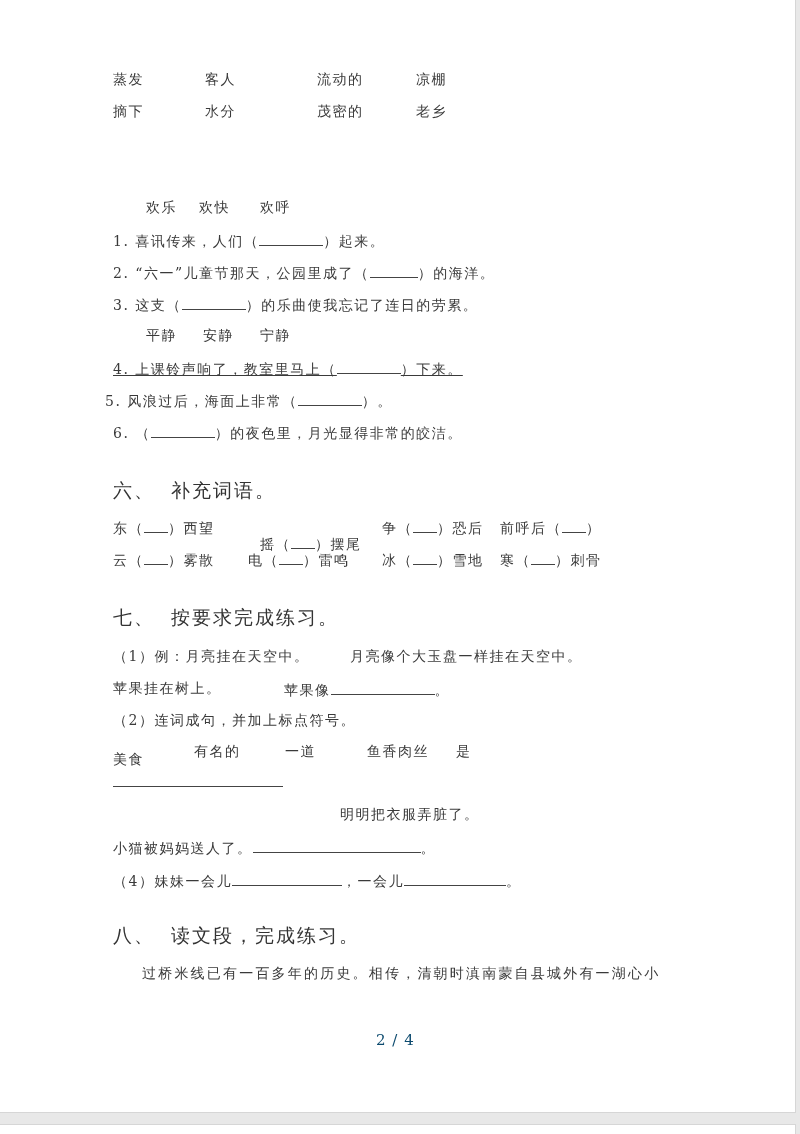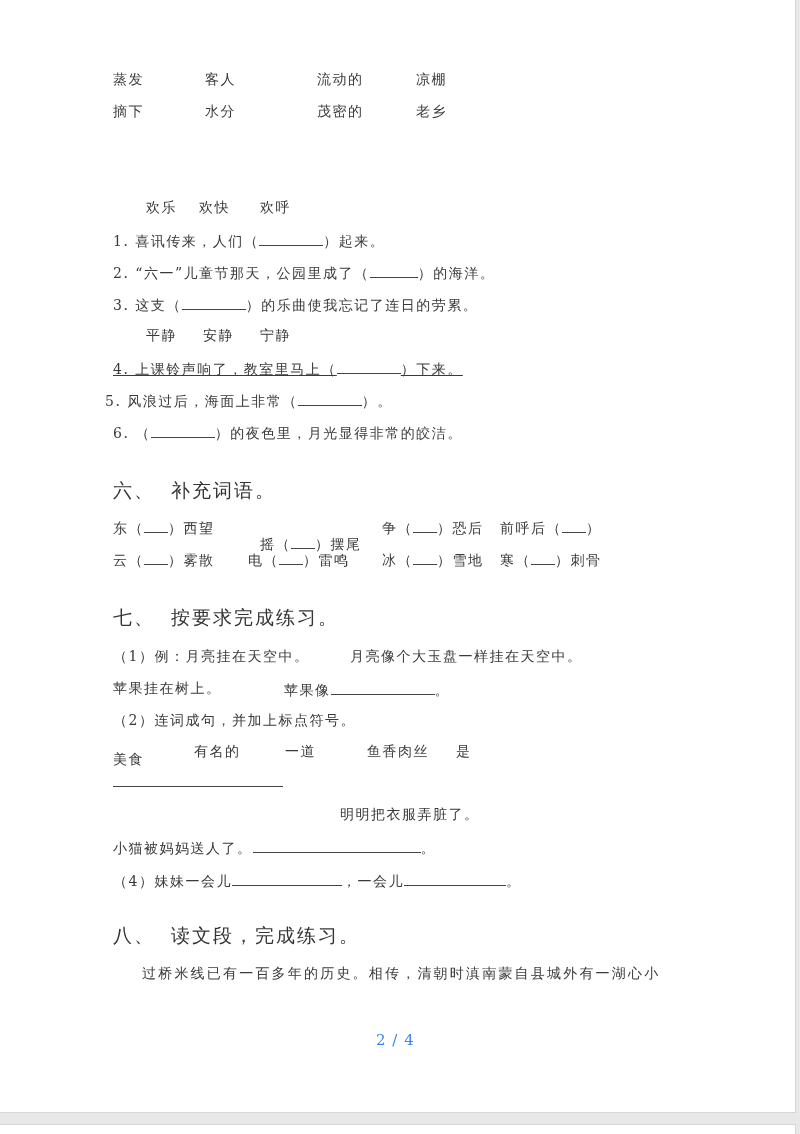--- a/index.html
+++ b/index.html
@@ -26,21 +26,21 @@
   }
   .abs { position: absolute; white-space: nowrap; }
   .t { font-size: 14px; letter-spacing: 1.5px; color: #3a3a3a; }
   .h { font-size: 19px; letter-spacing: 2px; color: #333; }
   .blank { display: inline-block; border-bottom: 1px solid #444; height: 14px; vertical-align: baseline; }
   .watermark {
     position: absolute; left: 378px; top: 988px;
     font-family: "DejaVu Sans", sans-serif; font-weight: bold;
     font-size: 78px; color: #efefef; letter-spacing: 2px;
   }
-  .pagenum { font-size: 15px; color: #3b82f6; letter-spacing: 1px; }
+  .pagenum { font-size: 15px; color: #0c4a6e; letter-spacing: 1px; }
   .long-line { position: absolute; border-bottom: 1px solid #444; height: 0; }
 </style>
 </head>
 <body>
 
 <div class="page">
 
   <div class="abs t" style="left:113px;top:71px;">蒸发</div>
   <div class="abs t" style="left:205px;top:71px;">客人</div>
   <div class="abs t" style="left:317px;top:71px;">流动的</div>

